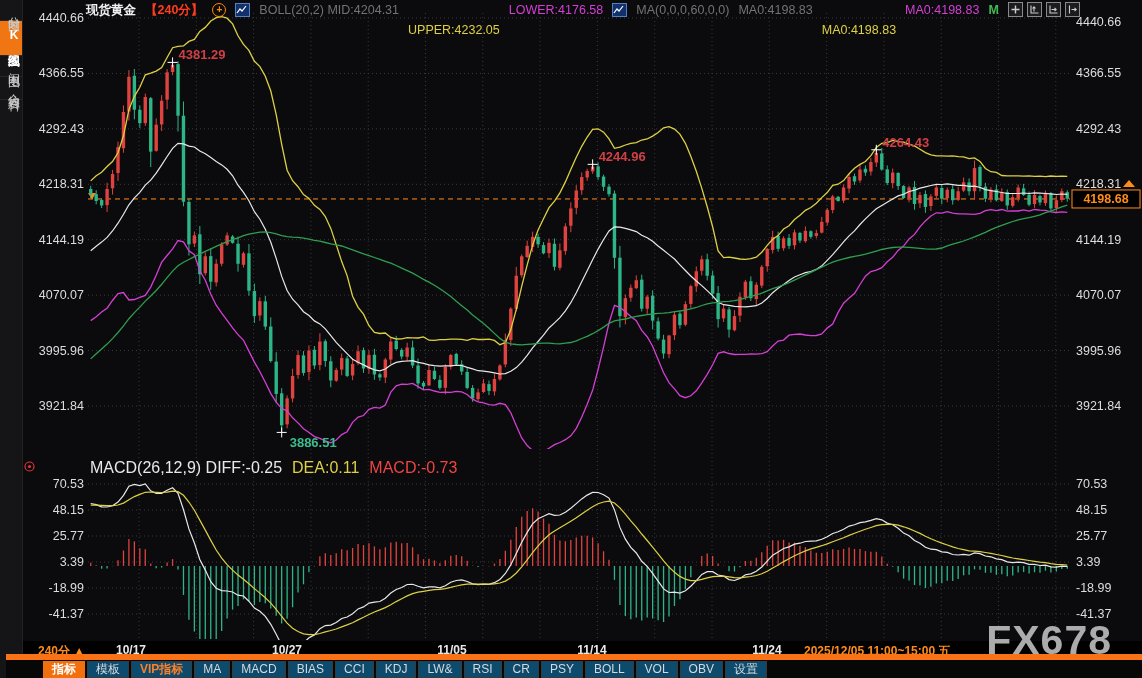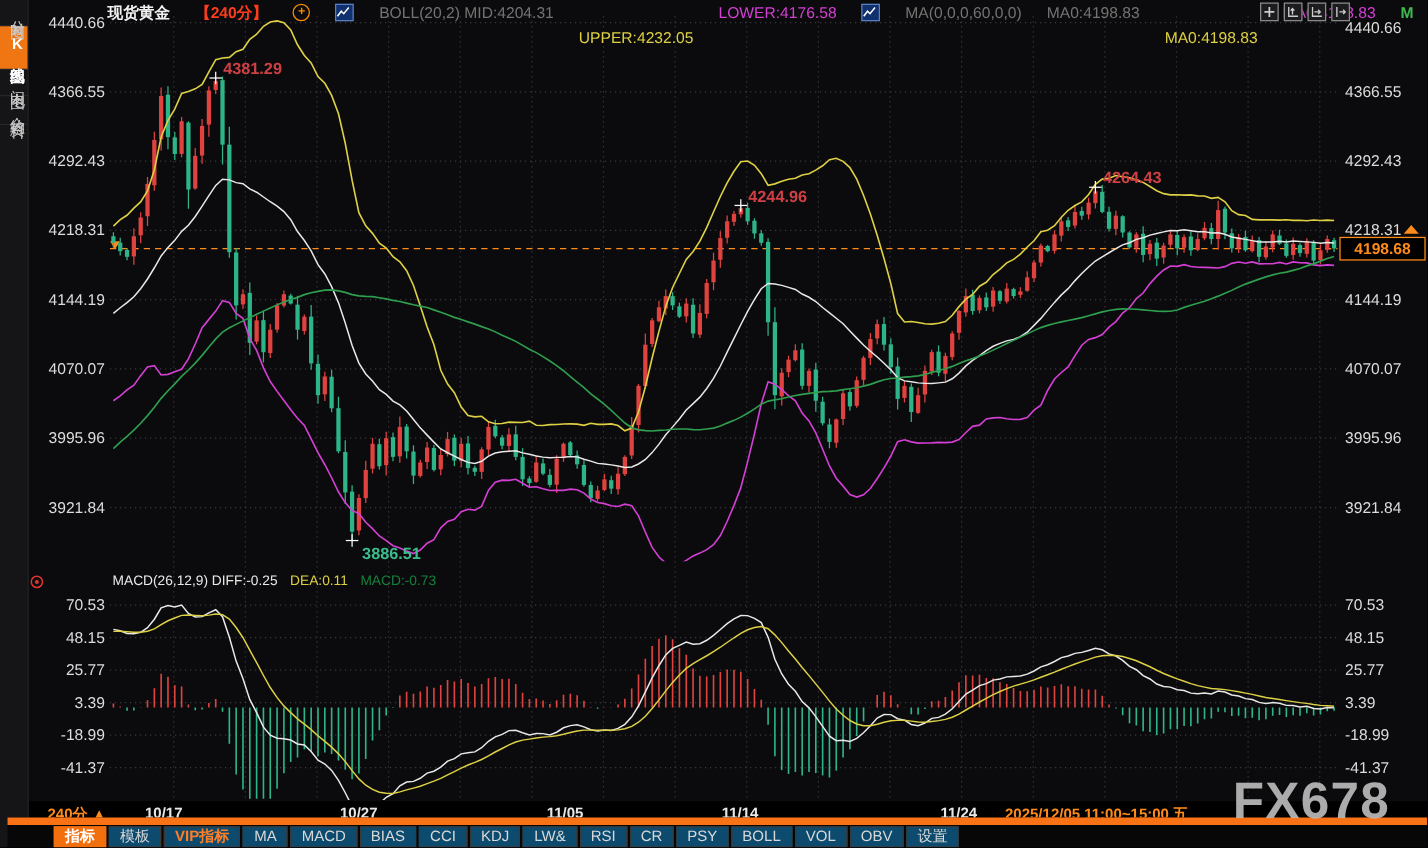--- a/index.html
+++ b/index.html
@@ -4,32 +4,32 @@
 <style>
   html,body{margin:0;padding:0;background:#000;}
   .app{position:relative;width:1142px;height:678px;background:#0b0b0d;overflow:hidden;
        font-family:"Liberation Sans","DejaVu Sans",sans-serif;-webkit-font-smoothing:antialiased;}
   
   .sidebar{position:absolute;left:0;top:0;bottom:0;width:22px;background:#151517;border-right:1px solid #222;z-index:6;}
   .vtab{writing-mode:vertical-rl;text-orientation:upright;letter-spacing:2px;color:#c9c9c9;font-size:12px;
         padding:7px 0;width:22px;text-align:center;border-bottom:1px solid #26262a;cursor:pointer;}
   .vtab.active{background:#ef7613;color:#fff;font-weight:bold;}
   
-  .hdr{position:absolute;left:86px;top:2px;height:16px;display:flex;align-items:center;gap:20px;
+  .hdr{position:absolute;left:86px;top:2px;height:16px;display:flex;align-items:center;gap:9px;
        font-size:12.5px;z-index:5;white-space:nowrap;}
   .hdr .sym{color:#f0f0f0;font-weight:bold;}
   .hdr .per{color:#ff3c1e;font-weight:bold;}
   .hdr .w{color:#737373;} .hdr .y{color:#ddd044;margin-top:40px;} .hdr .m{color:#d43fd4;} .hdr .g{color:#3fba52;font-weight:bold;}
   .circle-plus{display:inline-flex;align-items:center;justify-content:center;width:12px;height:12px;border:1px solid #ff8c00;
        border-radius:50%;color:#ff8c00;font-size:10px;line-height:10px;font-weight:bold;}
   .mini-chart-ic{display:inline-block;width:13px;height:12px;background:#10316e;border:1px solid #5a7fc0;}
   .topicons{position:absolute;left:1008px;top:2px;display:flex;gap:4px;z-index:7;}
   .ticon{width:13px;height:13px;border:1px solid #8a8a8a;background:#1c1c1e;display:flex;align-items:center;justify-content:center;cursor:pointer;}
   
-  .macdhdr{position:absolute;left:90px;top:459px;display:flex;gap:10px;font-size:11px;z-index:5;white-space:nowrap;}
+  .macdhdr{position:absolute;left:90px;top:459px;display:flex;gap:10px;font-size:16px;z-index:5;white-space:nowrap;}
   .recbtn{position:absolute;left:23px;top:459px;z-index:5;cursor:pointer;}
   
   .periodlbl{position:absolute;left:38px;top:643px;color:#ff8c1a;font-size:12px;font-weight:bold;z-index:5;}
   .xtick{position:absolute;top:643px;transform:translateX(-50%);color:#e8e8e8;font-size:12px;font-weight:bold;z-index:5;}
   .dtlabel{position:absolute;left:800px;top:642px;background:#000;color:#ff8c1a;font-size:12px;font-weight:bold;
            padding:1px 4px;z-index:5;}
   
   .toolbar{position:absolute;left:6px;right:0;bottom:0;height:18px;background:#070707;border-top:6px solid #f97316;
            display:flex;align-items:center;padding-left:37px;z-index:6;margin-top:24px;}
   .tb-btn{height:15px;line-height:14px;padding:0 8px;background:#0c4a6e;border:1px solid #3a3a3a;color:#d8d8d8;
@@ -736,21 +736,21 @@
 
   <span class="recbtn">
     <svg width="13" height="13">
         <circle cx="6.5" cy="6.5" r="4.5" fill="none" stroke="#e23333" stroke-width="1.2"></circle>
         <circle cx="6.5" cy="6.5" r="1.6" fill="#e23333"></circle>
       </svg>
   </span>
   <div class="macdhdr">
     <span style="color:#e8e8e8">MACD(26,12,9) DIFF:-0.25</span>
     <span style="color:#ddd044">DEA:0.11</span>
-    <span style="color:#15803d">MACD:-0.73</span>
+    <span style="color:#ef4444">MACD:-0.73</span>
   </div>
 
   <div class="periodlbl">240分 ▲</div>
   <div id="xticks">
       <span class="xtick" style="left: 131px;">10/17</span>
       <span class="xtick" style="left: 287px;">10/27</span>
       <span class="xtick" style="left: 452px;">11/05</span>
       <span class="xtick" style="left: 592px;">11/14</span>
       <span class="xtick" style="left: 767px;">11/24</span>
     </div>

